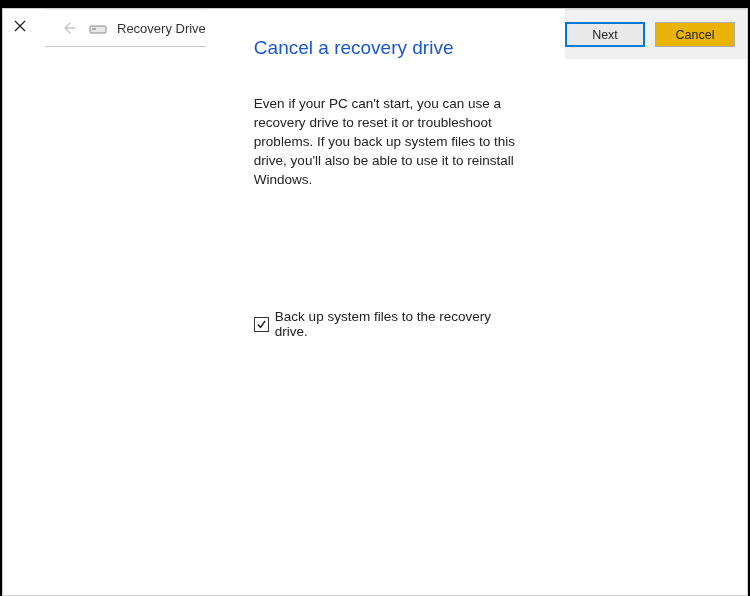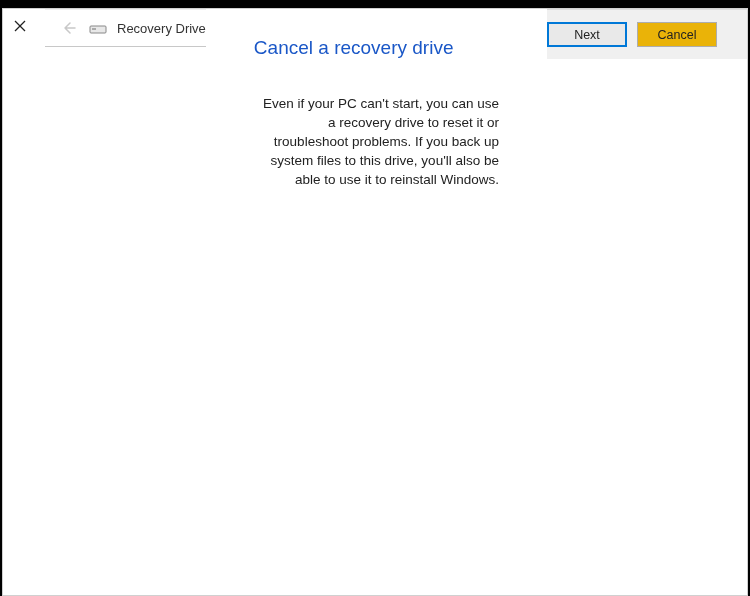--- a/index.html
+++ b/index.html
@@ -78,21 +78,20 @@
       color: #1a57c7;
       font-weight: 400;
       margin-bottom: 36px;
     }
     .description {
       font-size: 13.5px;
       color: #222;
       line-height: 1.4;
       max-width: 580px;
       margin-bottom: 120px;
-      text-align: right;
     }
     .checkbox-row {
       display: flex;
       align-items: center;
       gap: 6px;
     }
     .checkbox {
       width: 15px;
       height: 15px;
       border: 1px solid #333;
@@ -107,21 +106,21 @@
       font-size: 13.5px;
       color: #222;
     }
     .footer {
       height: 50px;
       background: #f0f0f0;
       border-top: 1px solid #dcdcdc;
       display: flex;
       justify-content: flex-end;
       align-items: center;
-      padding-right: 30px;
+      padding-right: 12px;
       gap: 10px;
     }
     .btn {
       min-width: 80px;
       height: 25px;
       background: #eab308;
       border: 1px solid #adadad;
       font-size: 12.5px;
       color: #222;
       cursor: pointer;
@@ -158,20 +157,28 @@
         <rect x="3" y="6" width="4" height="2" fill="#aaa"></rect>
       </svg>
     </div>
     <span class="wizard-name">Recovery Drive</span>
   </div>
 
   <div class="content">
     <h1 class="page-title">Cancel a recovery drive</h1>
     <p class="description">Even if your PC can't start, you can use a recovery drive to reset it or troubleshoot problems. If you back up system files to this drive, you'll also be able to use it to reinstall Windows.</p>
 
+    <div class="checkbox-row">
+      <div class="checkbox">
+        <svg viewBox="0 0 12 12">
+          <path d="M2 6 L5 9 L10 2" stroke="#222" stroke-width="1.6" fill="none"></path>
+        </svg>
+      </div>
+      <span class="checkbox-label">Back up system files to the recovery drive.</span>
+    </div>
   </div>
 
   <div class="footer">
     <button class="btn primary">Next</button>
     <button class="btn">Cancel</button>
   </div>
 
 </div>
 
 </body></html>

